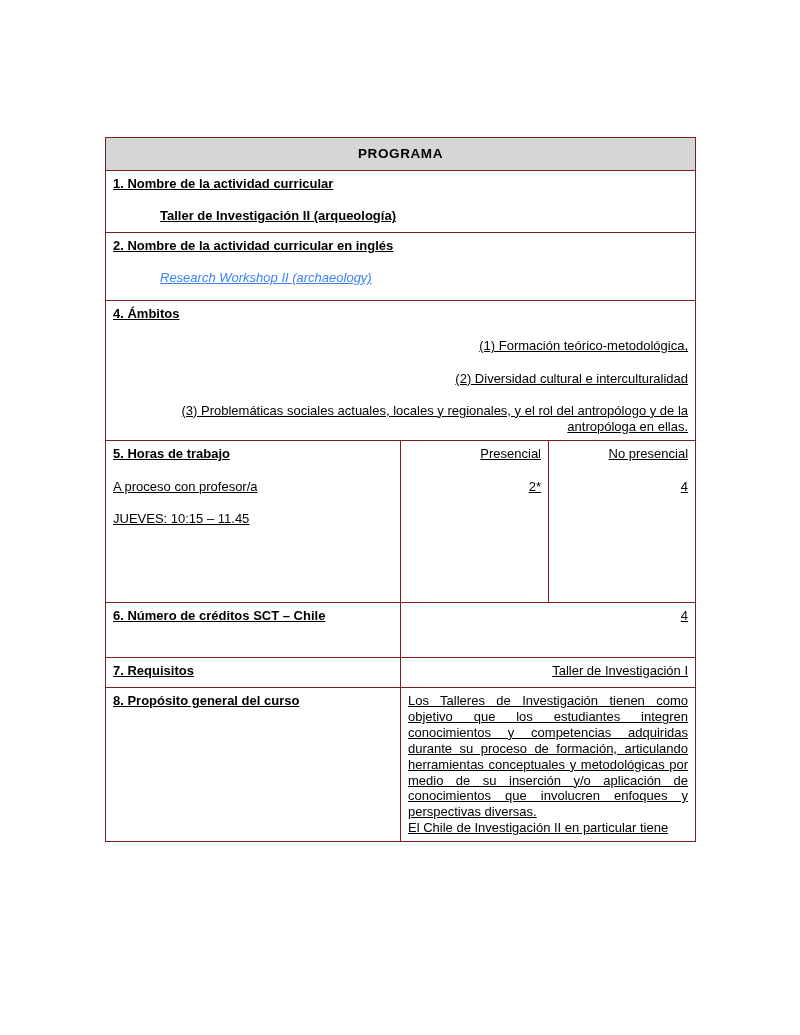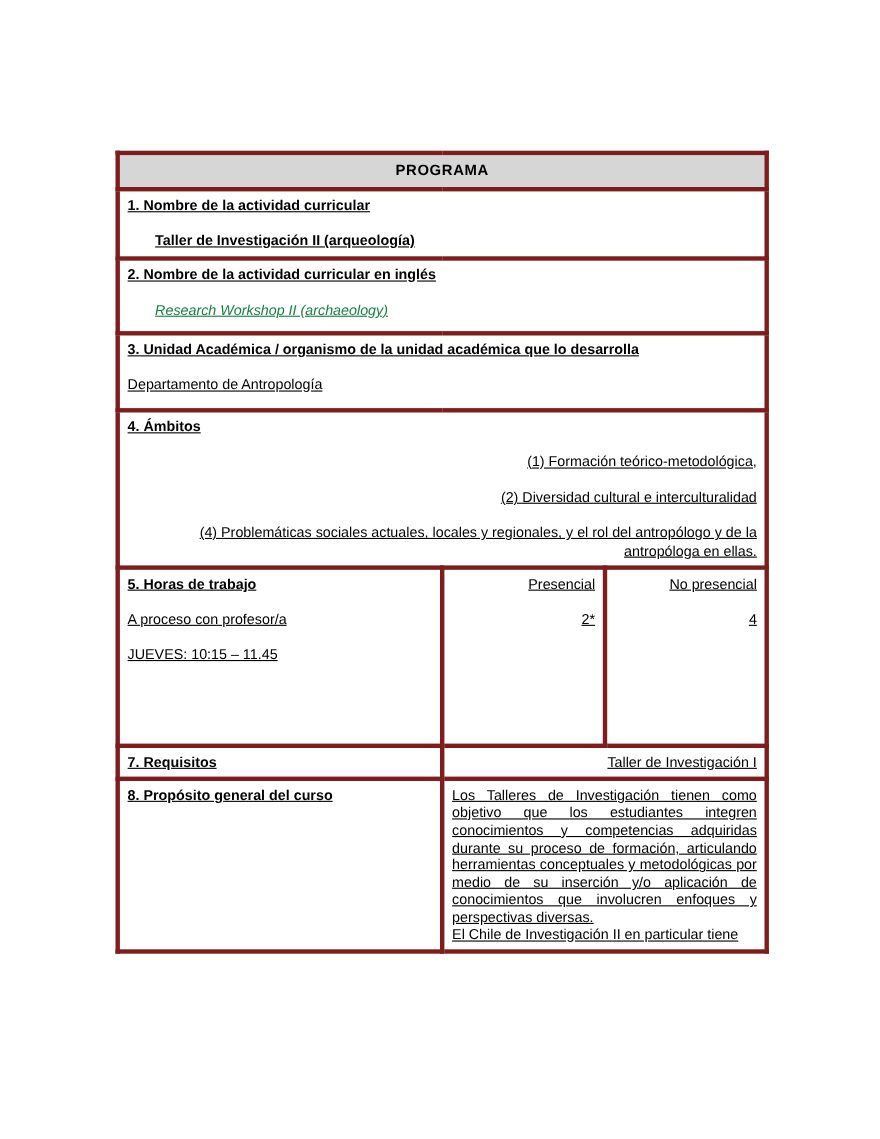--- a/index.html
+++ b/index.html
@@ -19,21 +19,21 @@
   }
   table.program {
     position: absolute;
     left: 105px;
     top: 137px;
     width: 590px;
     border-collapse: collapse;
     table-layout: fixed;
   }
   td {
-    border: 4px solid #7f1d1d;
+    border: 1px solid #7f1d1d;
     vertical-align: top;
     padding: 5px 7px;
     font-size: 13px;
     line-height: 1.25;
     box-sizing: border-box;
     overflow: hidden;
   }
   p { margin: 0; text-decoration: underline; }
   .b { font-weight: bold; }
   .hdr {
@@ -48,26 +48,26 @@
   }
   .h-r1 { height: 62px; }
   .h-r2 { height: 68px; }
   .h-r3 { height: 70px; }
   .h-r4 { height: 109px; }
   .h-r5 { height: 162px; margin-left: 48px; }
   .h-r6 { height: 55px; }
   .h-r7 { height: 30px; }
   .h-r8 { height: 112px; }
   .mt  { margin-top: 16px; }
-  .ind { margin-left: 25px; }
+  .ind { margin-left: 47px; }
   .ind2 { margin-left: 6px; text-align: right; }
   .ctr { text-align: right; }
   .ital {
     font-style: italic;
-    color: #15803d;
+    color: #3b82f6;
   }
   .just p {
     text-align: justify;
     line-height: 1.22;
   }
 </style>
 </head>
 <body>
 
 <div class="page">
@@ -90,52 +90,54 @@
       </td>
     </tr>
 
     <tr>
       <td colspan="3" class="h-r2">
         <p class="b">2. Nombre de la actividad curricular en inglés</p>
         <p class="ital ind mt">Research Workshop II (archaeology)</p>
       </td>
     </tr>
 
-    <tr>
-      <td colspan="3" class="h-r3">
-        <p class="b">3. Unidad Académica / organismo de la unidad académica que lo desarrolla</p>
-        <p class="mt">Departamento de Antropología</p>
-      </td>
-    </tr>
 
     <tr>
       <td colspan="3" class="h-r4">
         <p class="b">4. Ámbitos</p>
         <p class="ind2 mt">(1) Formación teórico-metodológica,</p>
         <p class="ind2 mt">(2) Diversidad cultural e interculturalidad</p>
-        <p class="ind2 mt">(4) Problemáticas sociales actuales, locales y regionales, y el rol del antropólogo y de la antropóloga en ellas.</p>
+        <p class="ind2 mt">(3) Problemáticas sociales actuales, locales y regionales, y el rol del antropólogo y de la antropóloga en ellas.</p>
       </td>
     </tr>
 
     <tr>
       <td class="h-r5">
         <p class="b">5. Horas de trabajo</p>
         <p class="mt">A proceso con profesor/a</p>
         <p class="mt">JUEVES: 10:15 – 11.45</p>
       </td>
       <td class="h-r5 ctr">
         <p>Presencial</p>
         <p class="mt">2*</p>
       </td>
       <td class="h-r5 ctr">
         <p>No presencial</p>
         <p class="mt">4</p>
       </td>
     </tr>
 
+    <tr>
+      <td class="h-r6">
+        <p class="b">6. Número de créditos SCT – Chile</p>
+      </td>
+      <td colspan="2" class="h-r6 ctr">
+        <p>4</p>
+      </td>
+    </tr>
 
     <tr>
       <td class="h-r7">
         <p class="b">7. Requisitos</p>
       </td>
       <td colspan="2" class="h-r7 ctr">
         <p>Taller de Investigación I</p>
       </td>
     </tr>
 

